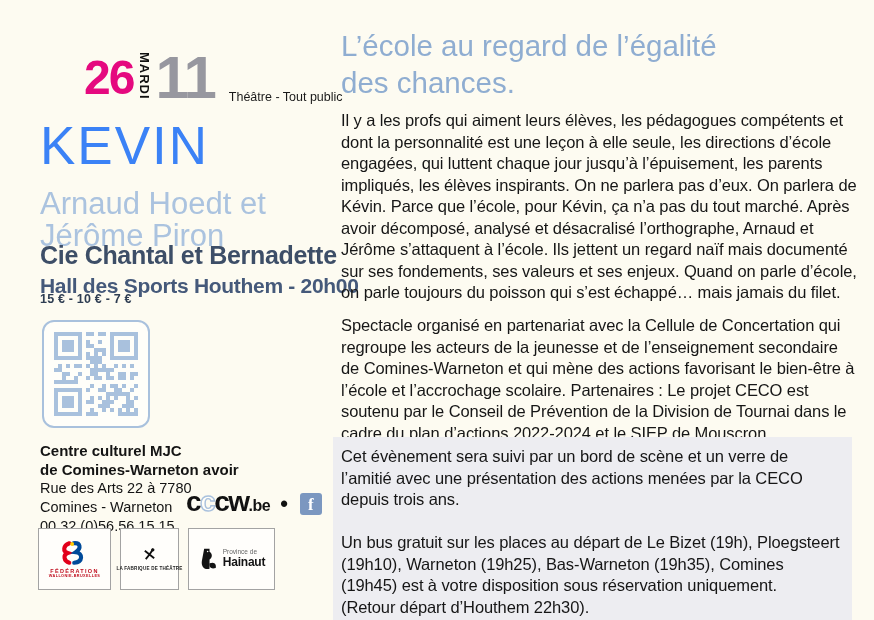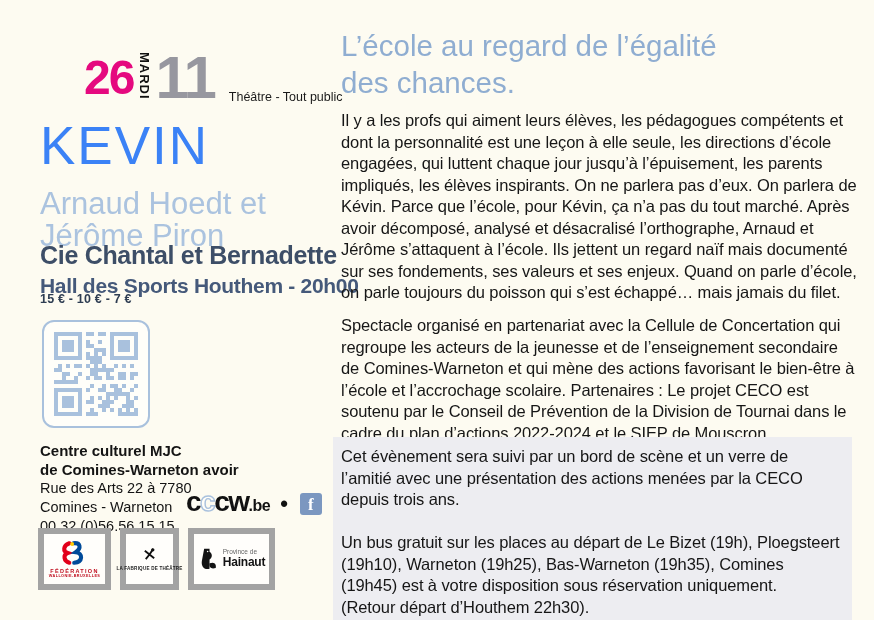--- a/index.html
+++ b/index.html
@@ -37,21 +37,21 @@
   .web-row{position:absolute; left:186px; top:487px; display:flex; align-items:center;}
   .weblogo{font-weight:bold; font-size:28px; letter-spacing:-1.5px; color:#111; line-height:30px;}
   .weblogo .accent{color:#fffef9; -webkit-text-stroke:1.4px #a9c1dd;}
   .weblogo .tld{font-size:16px; letter-spacing:-0.5px;}
   .web-bullet{font-size:22px; font-weight:bold; margin:0 12px 0 10px; color:#111;}
   .fb{width:22px; height:22px; background:#7b97c0; border-radius:3px; color:#fff;
       font-family:"Liberation Serif",serif; font-weight:bold; font-size:17px;
       display:flex; align-items:flex-end; justify-content:center; line-height:21px;}
 
   .logos-row{position:absolute; left:38px; top:528px; display:flex; gap:9px;}
-  .logo-box{border:6px solid #a3a3a3; background:#fffefb; height:62px; box-sizing:border-box;
+  .logo-box{border:1px solid #a3a3a3; background:#fffefb; height:62px; box-sizing:border-box;
             display:flex; flex-direction:column; align-items:center; justify-content:center;}
   .logo-box.fwb{width:73px;}
   .logo-box.fab{width:59px;}
   .logo-box.hai{width:87px; flex-direction:row; gap:5px;}
   .fwb-t1{font-size:5.5px; font-weight:bold; letter-spacing:1.3px; color:#c00d1e; margin-top:2px;}
   .fwb-t2{font-size:3.8px; font-weight:bold; letter-spacing:0.4px; color:#c00d1e;}
   .fab-t{font-size:4.6px; font-weight:bold; letter-spacing:0.2px; color:#222; margin-top:4px; white-space:nowrap;}
   .hai-col{display:flex; flex-direction:column; line-height:1.05;}
   .hai-t1{font-size:6.5px; color:#666;}
   .hai-t2{font-size:12px; font-weight:bold; color:#131313; letter-spacing:-0.2px;}

